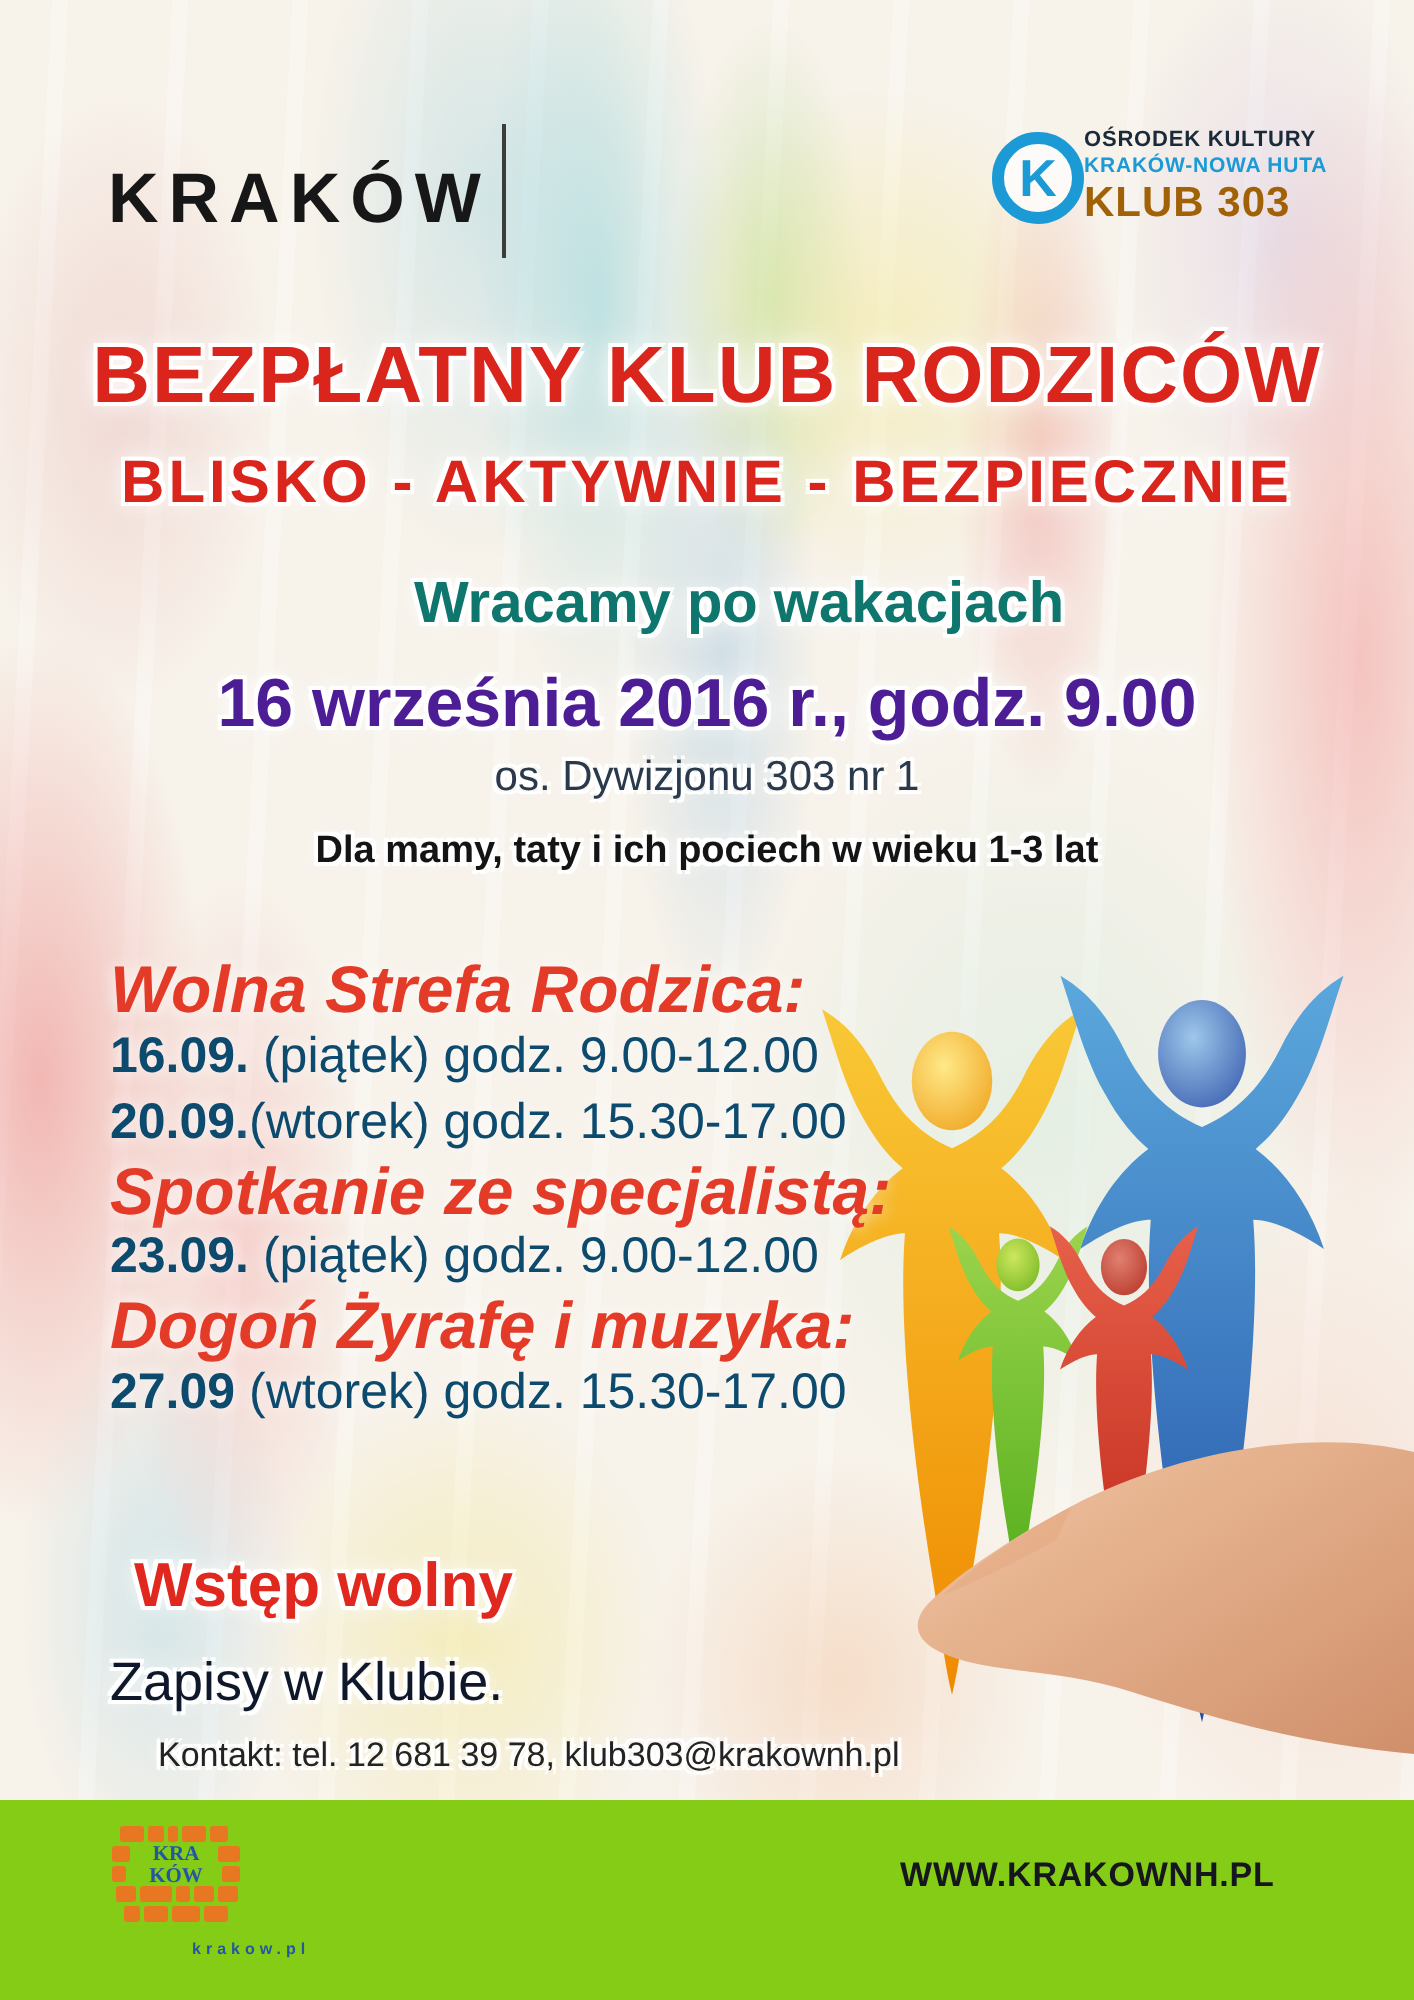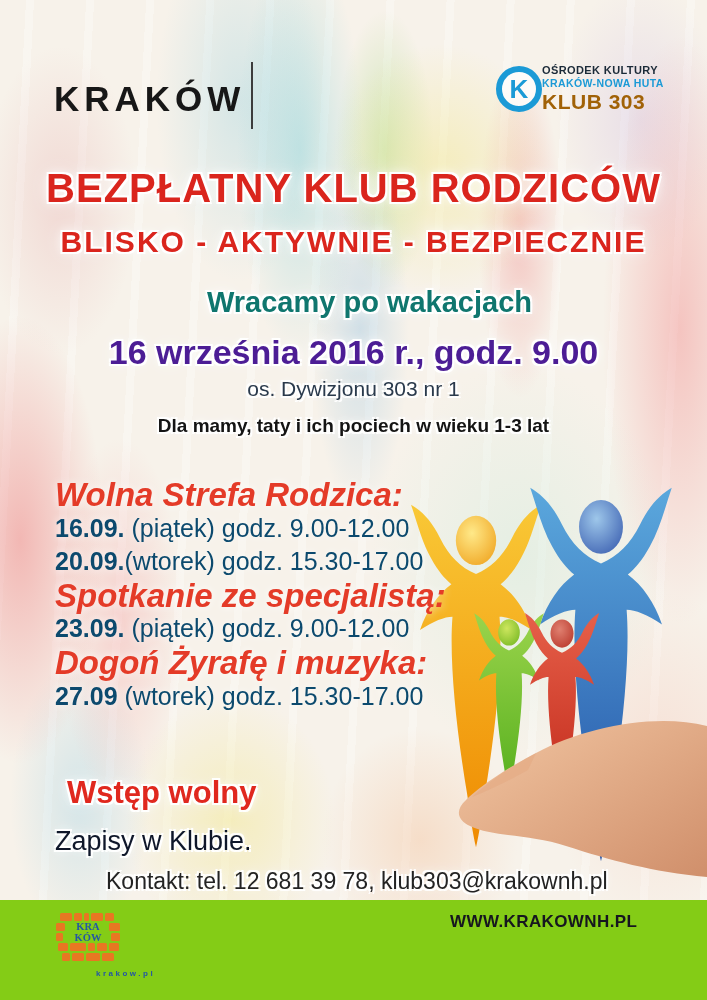--- a/index.html
+++ b/index.html
@@ -58,28 +58,28 @@
   
   .schedule{position:absolute;left:55px;top:478px;width:430px;}
   .sch-h{font-size:33px;line-height:33.6px;font-weight:700;font-style:italic;color:#e43b28;
     text-shadow:0 0 8px rgba(255,255,255,.9);}
   .sch-d{font-size:25px;line-height:33.6px;color:#0c4a6e;
     text-shadow:0 0 8px rgba(255,255,255,.9);}
   .sch-d b{font-weight:700;}
   
   .admission{position:absolute;left:55px;top:775px;font-size:31px;font-weight:800;color:#e0281e;margin-left:12px;}
   .signup{position:absolute;left:55px;top:826px;font-size:27px;color:#0f172a;}
-  .contact{position:absolute;left:106px;top:868px;font-size:23px;color:#232323;}
+  .contact{position:absolute;left:79px;top:868px;font-size:17px;color:#232323;}
   
   .art{position:absolute;left:0;top:0;width:707px;height:1000px;pointer-events:none;}
   
   .footer{position:absolute;left:0;top:900px;width:707px;height:100px;background:#84cc16;}
   .mosaic{position:absolute;left:56px;top:13px;width:66px;text-align:center;}
   .mosaic .caption{font-size:8px;letter-spacing:2.5px;color:#2456a4;margin-top:2px;font-weight:700;margin-left:40px;}
-  .website{position:absolute;left:450px;top:12px;font-size:17px;font-weight:800;
+  .website{position:absolute;left:450px;top:28px;font-size:17px;font-weight:800;
     letter-spacing:.4px;color:#16161f;}
 </style>
 </head>
 <body>
 
 <div class="poster">
   <div class="bg"></div>
 
   <div class="wordmark">
     <span>KRAKÓW</span><span class="bar"></span>

